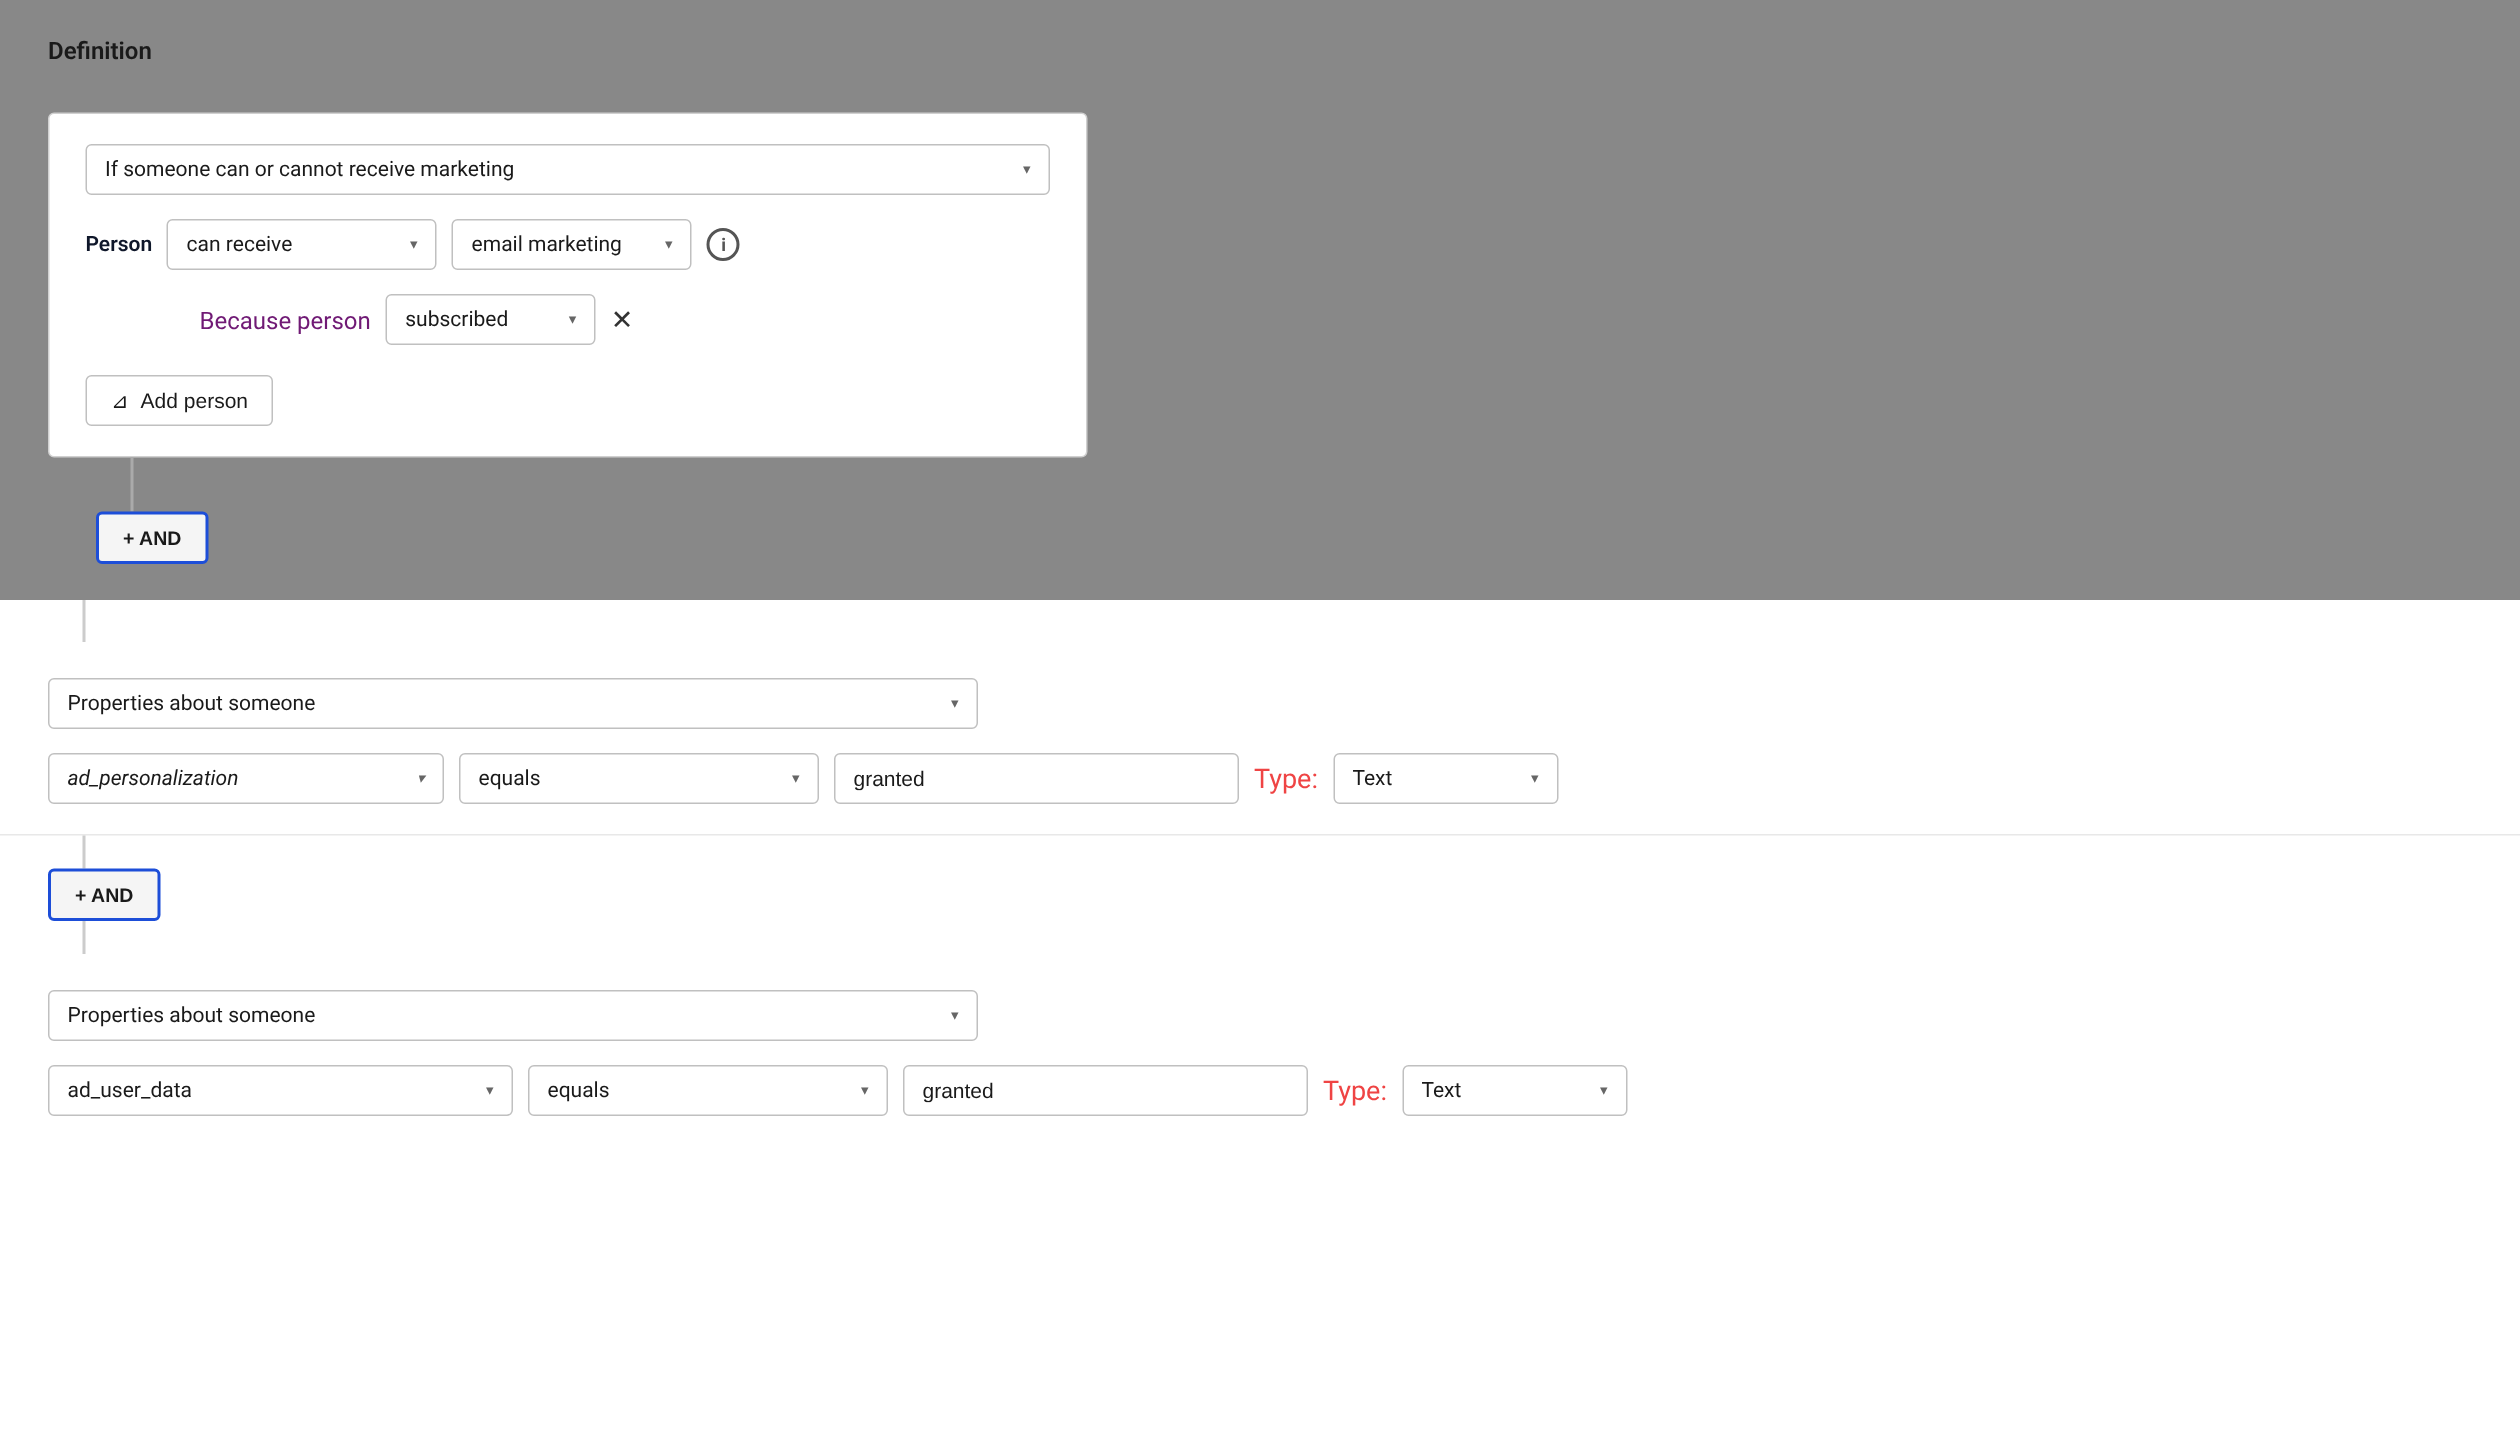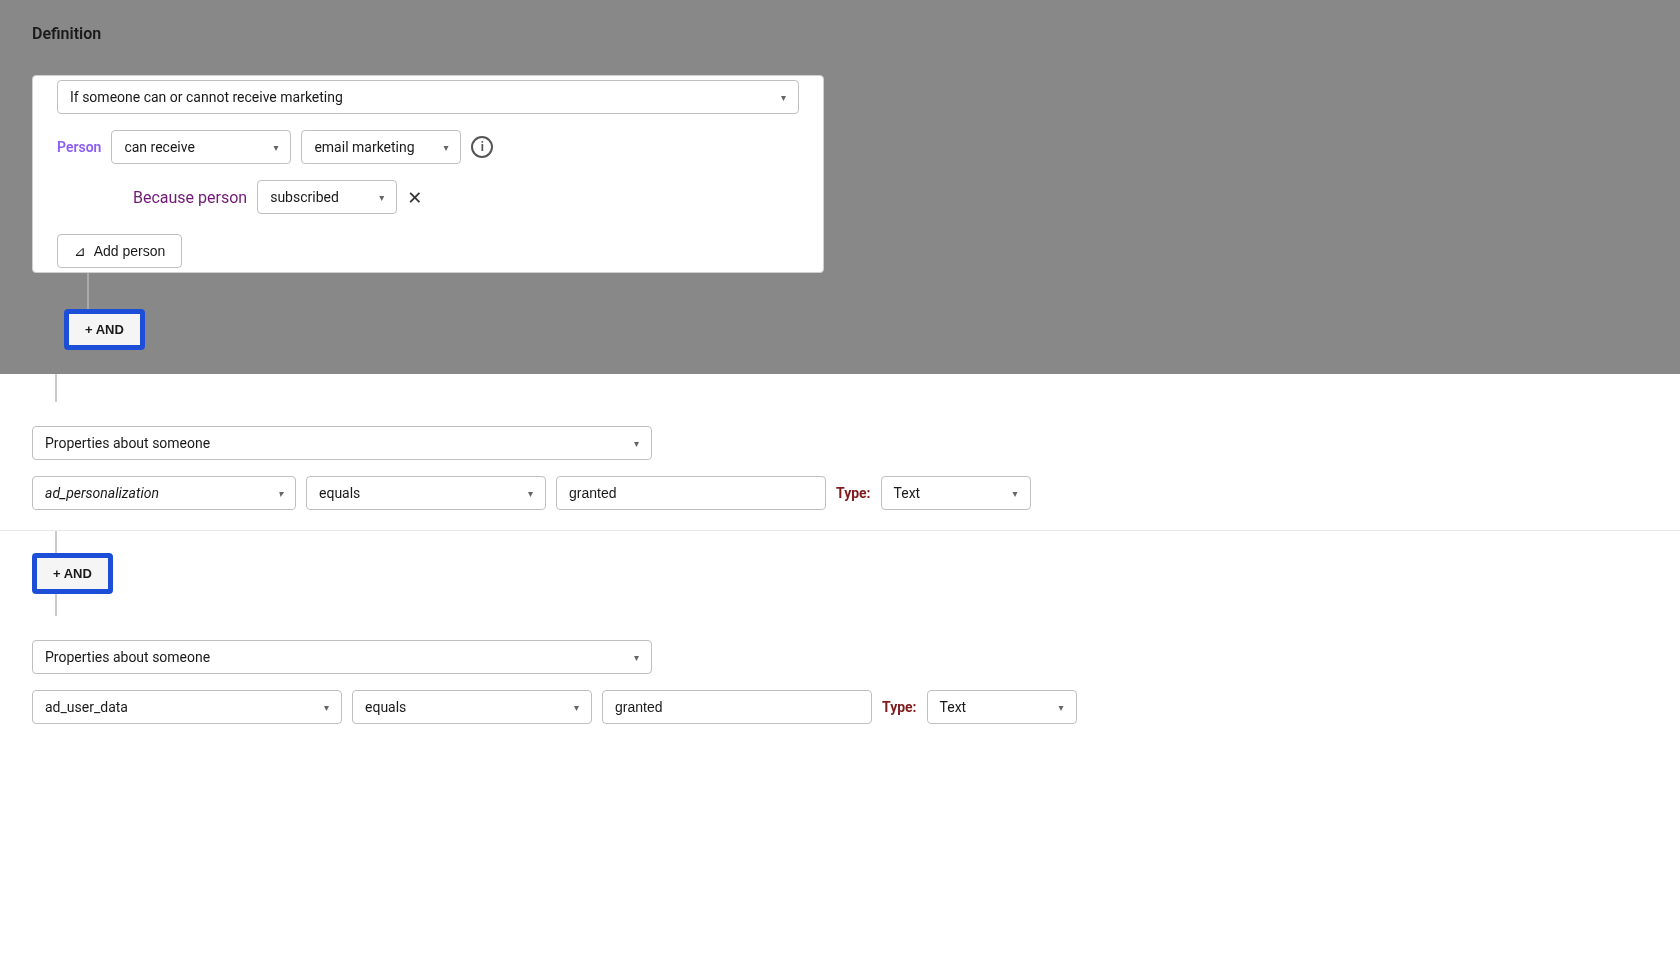--- a/index.html
+++ b/index.html
@@ -36,23 +36,23 @@
       font-size: 16px;
       font-weight: 600;
       color: #1a1a1a;
       margin-bottom: 32px;
     }
 
     .condition-block {
       background-color: #ffffff;
       border: 1px solid #d0d0d0;
       border-radius: 4px;
-      padding: 4px 24px;
+      padding: 20px 24px;
       margin-bottom: 0;
-      width: 792px;
+      width: 693px;
     }
 
     .condition-row {
       display: flex;
       align-items: center;
       gap: 10px;
       margin-bottom: 16px;
     }
 
     .condition-row:last-child {
@@ -92,21 +92,21 @@
 
     .chevron-icon {
       color: #666;
       font-size: 10px;
       flex-shrink: 0;
     }
 
     .person-label {
       font-weight: 600;
       font-size: 14px;
-      color: #8b5cf6;
+      color: #0f172a;
       flex-shrink: 0;
     }
 
     .because-label {
       font-weight: 400;
       font-size: 16px;
       color: #701a75;
       flex-shrink: 0;
     }
 
@@ -143,21 +143,21 @@
       cursor: pointer;
       font-size: 14px;
       color: #1a1a1a;
       margin-top: 4px;
     }
 
     .and-button {
       display: inline-flex;
       align-items: center;
       justify-content: center;
-      border: 5px solid #1d4ed8;
+      border: 2px solid #1d4ed8;
       border-radius: 4px;
       background: #f5f5f5;
       padding: 8px 16px;
       cursor: pointer;
       font-size: 13px;
       font-weight: 600;
       color: #1a1a1a;
     }
 
     
@@ -189,23 +189,23 @@
       border: 1px solid #c0c0c0;
       border-radius: 4px;
       padding: 8px 12px;
       font-size: 14px;
       color: #1a1a1a;
       background: #ffffff;
       width: 270px;
     }
 
     .type-label {
-      font-size: 14px;
-      color: #7f1d1d;
-      font-weight: 700;
+      font-size: 18px;
+      color: #ef4444;
+      font-weight: 400;
       flex-shrink: 0;
     }
 
     .gray-and-inner {
       padding: 0 32px 24px 32px;
     }
 
     .gray-connector {
       width: 2px;
       height: 36px;

